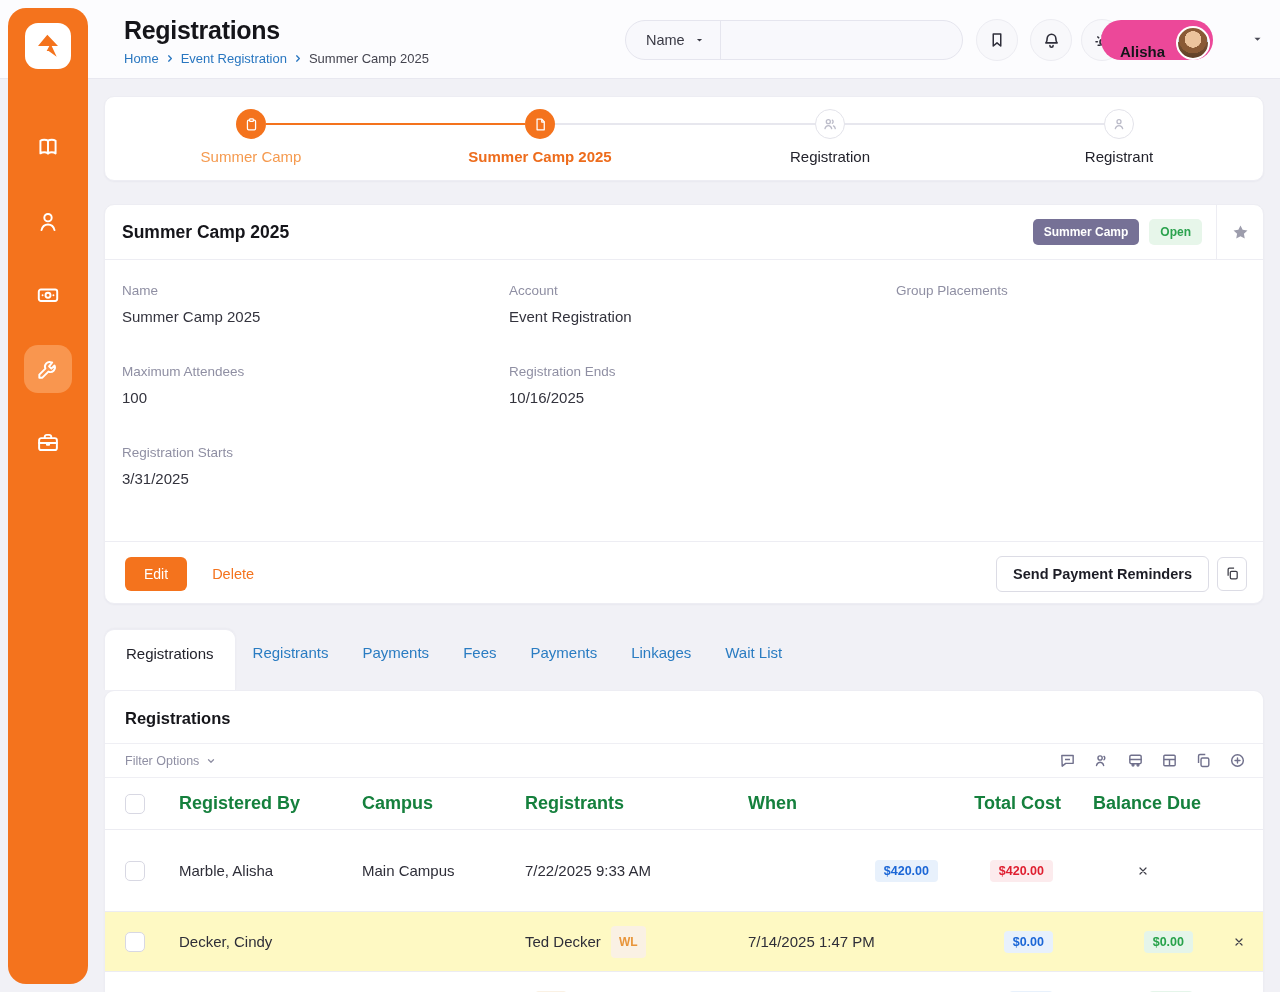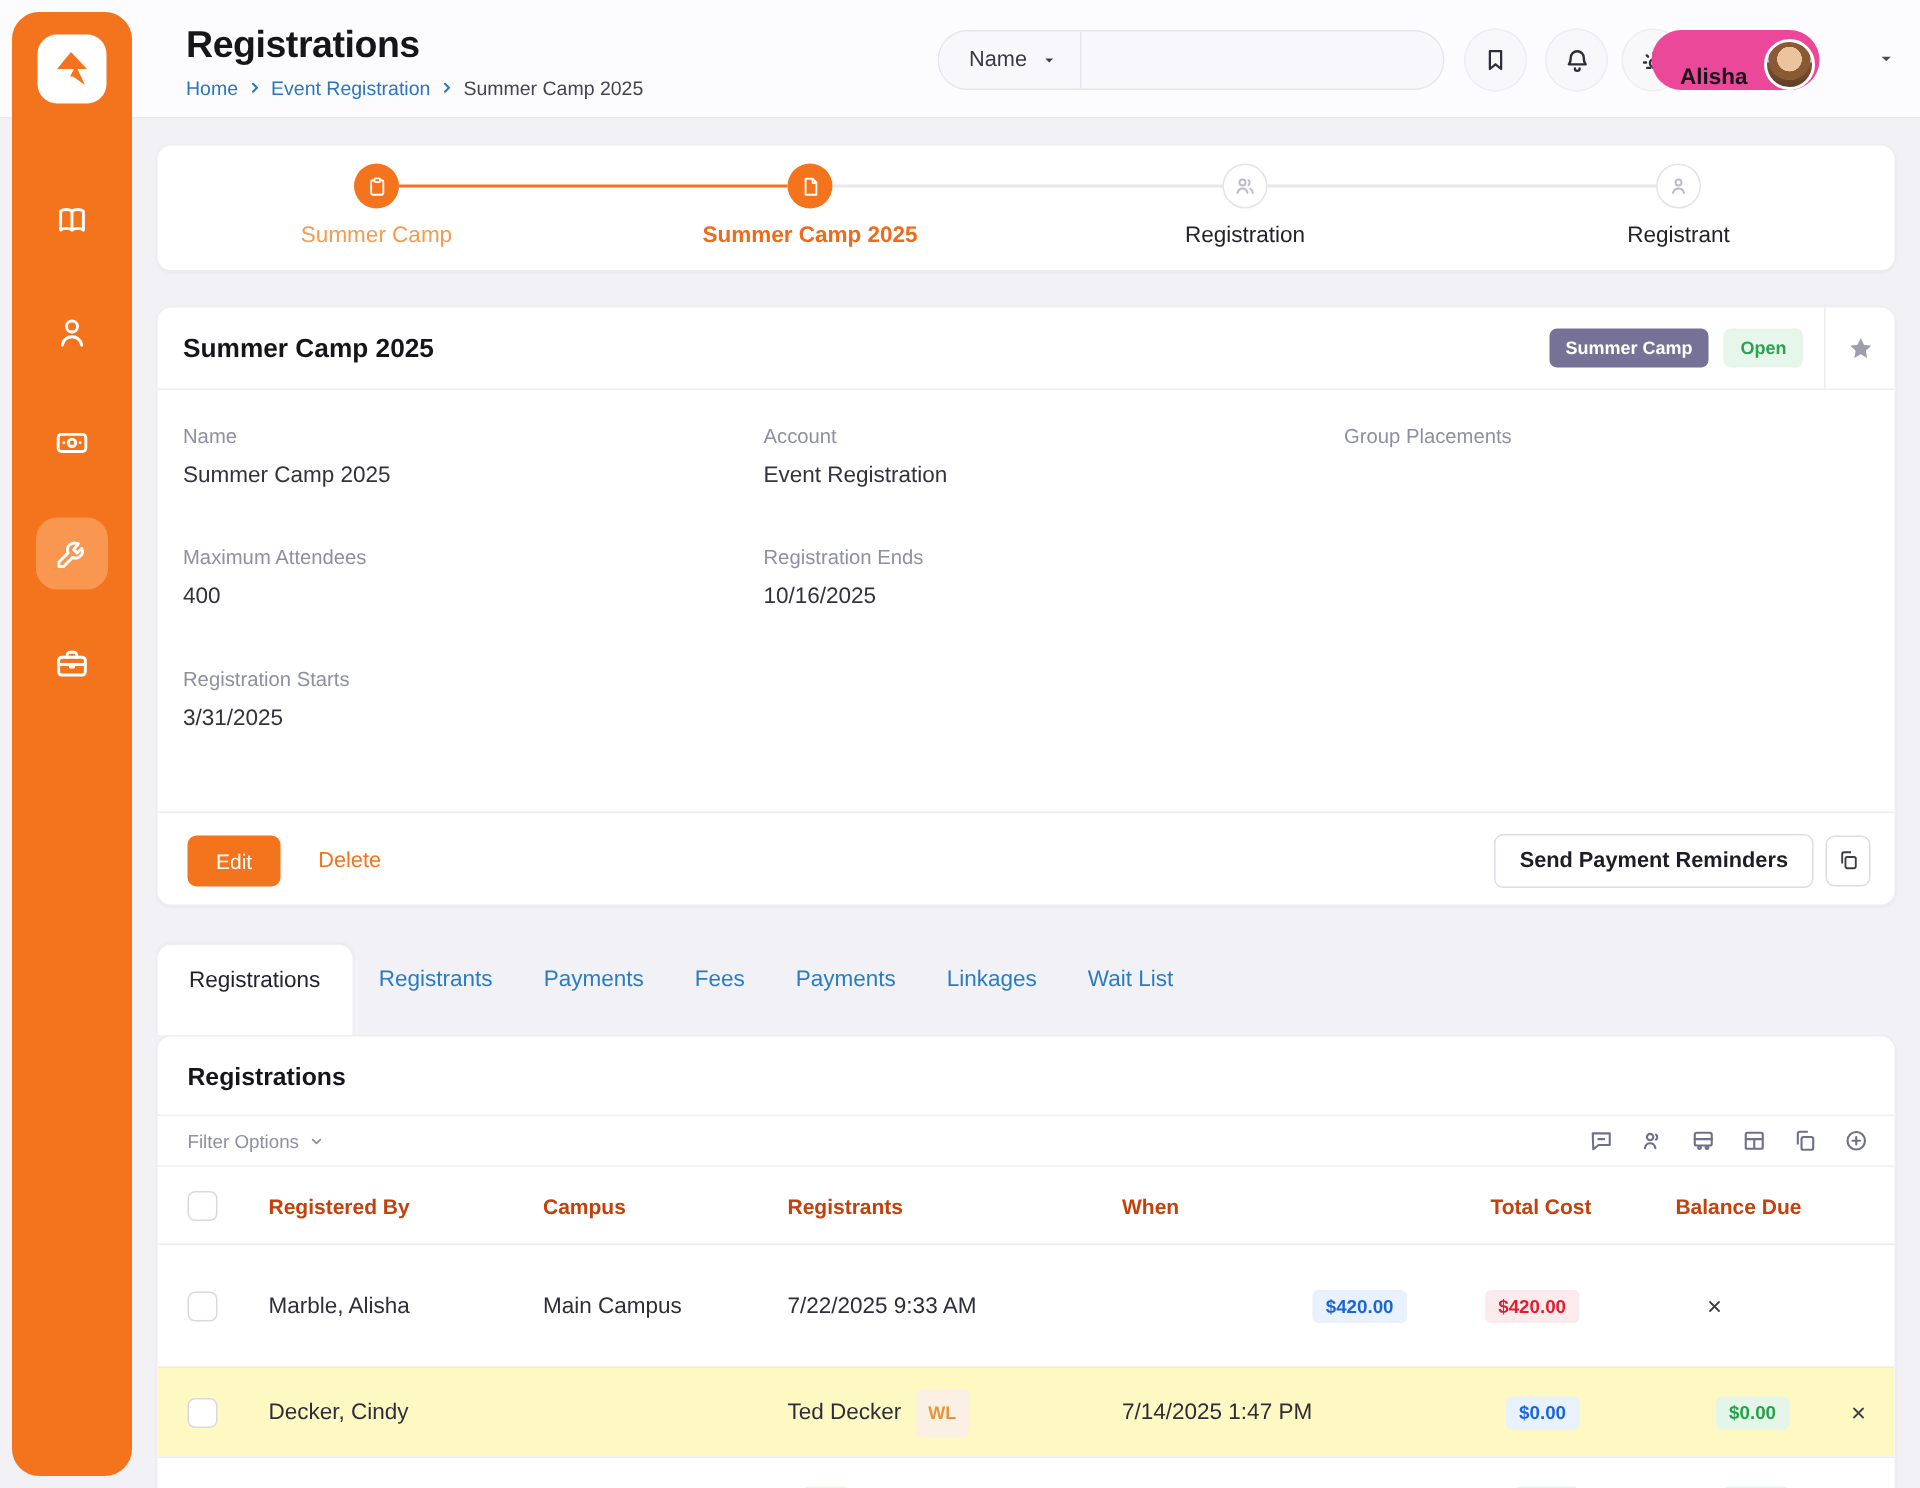--- a/index.html
+++ b/index.html
@@ -124,21 +124,21 @@
   .filter-bar { height:35px; border-top:1px solid #efeff4; border-bottom:1px solid #efeff4;
     display:flex; align-items:center; padding:0 17px 0 20px; }
   .filter-label { display:flex; align-items:center; gap:7px; font-size:12.5px; color:#8f8fa3;
     cursor:pointer; }
   .g-toolbar { margin-left:auto; display:flex; align-items:center; gap:17px; color:#70708c; }
   .g-toolbar .t-icon { cursor:pointer; display:grid; place-items:center; }
 
   .thead, .trow { display:grid;
     grid-template-columns:74px 183px 163px 223px 210px 115px 140px 52px;
     align-items:center; }
-  .thead { height:51px; font-weight:bold; font-size:14px; color:#c2410c; }
+  .thead { height:51px; font-weight:bold; font-size:18px; color:#15803d; }
   .th-right { text-align:right; padding-right:12px; }
   .checkbox { width:20px; height:20px; margin-left:20px; background:#fff;
     border:1.5px solid #d8d8e3; border-radius:5px; cursor:pointer; }
   .trow { font-size:15px; color:#2e2e38; border-top:1px solid #ececf2; cursor:pointer; }
   .trow.alt { background:#fef9c3; }
   .r1 { height:82px; }
   .r2 { height:60px; }
   .r3 { height:60px; background:#fff; }
   .reg-names { line-height:26px; }
   .name-line { display:flex; align-items:center; }
@@ -315,21 +315,21 @@
   <div class="field" style="left:404px; top:78px;">
     <div class="f-label">Account</div>
     <div class="f-value">Event Registration</div>
   </div>
   <div class="field" style="left:791px; top:78px;">
     <div class="f-label">Group Placements</div>
   </div>
 
   <div class="field" style="left:17px; top:159px;">
     <div class="f-label">Maximum Attendees</div>
-    <div class="f-value">400</div>
+    <div class="f-value">100</div>
   </div>
   <div class="field" style="left:404px; top:159px;">
     <div class="f-label">Registration Ends</div>
     <div class="f-value">10/16/2025</div>
   </div>
   <div class="field" style="left:17px; top:240px;">
     <div class="f-label">Registration Starts</div>
     <div class="f-value">3/31/2025</div>
   </div>
 

